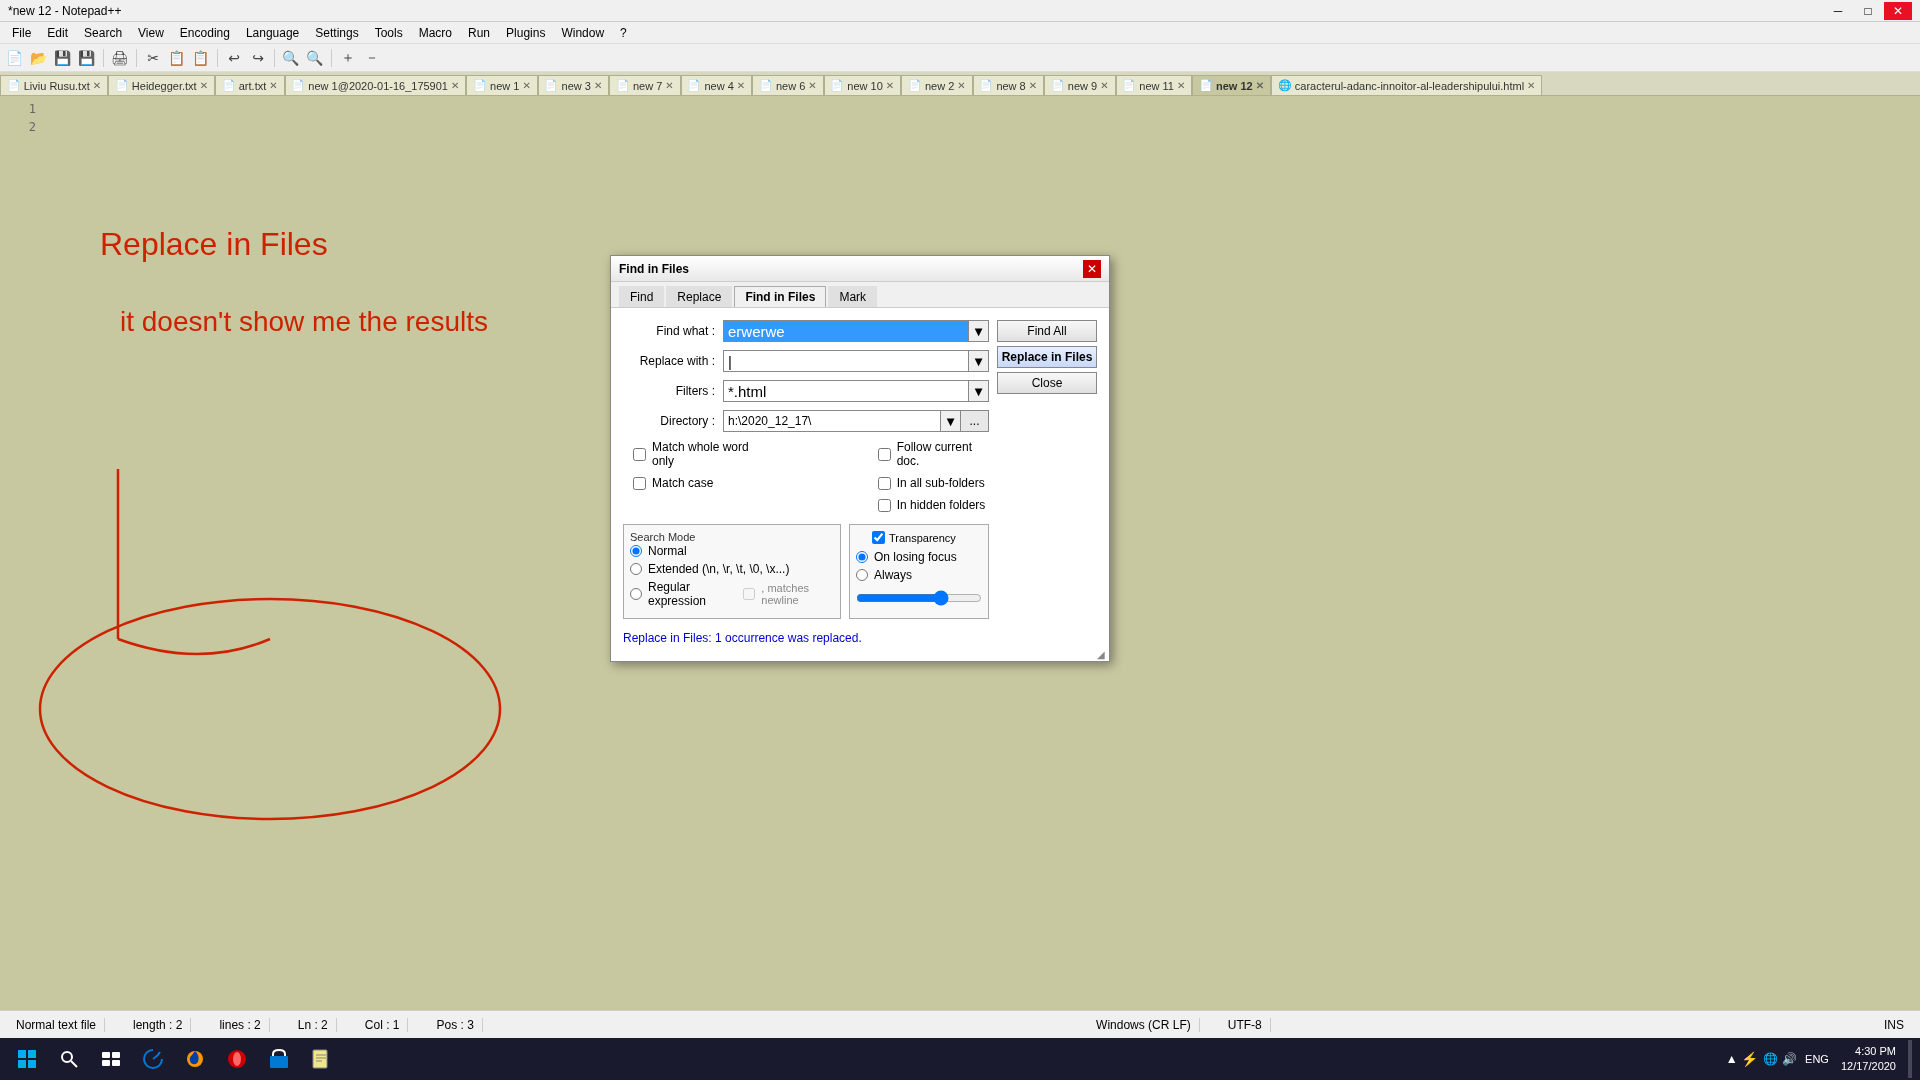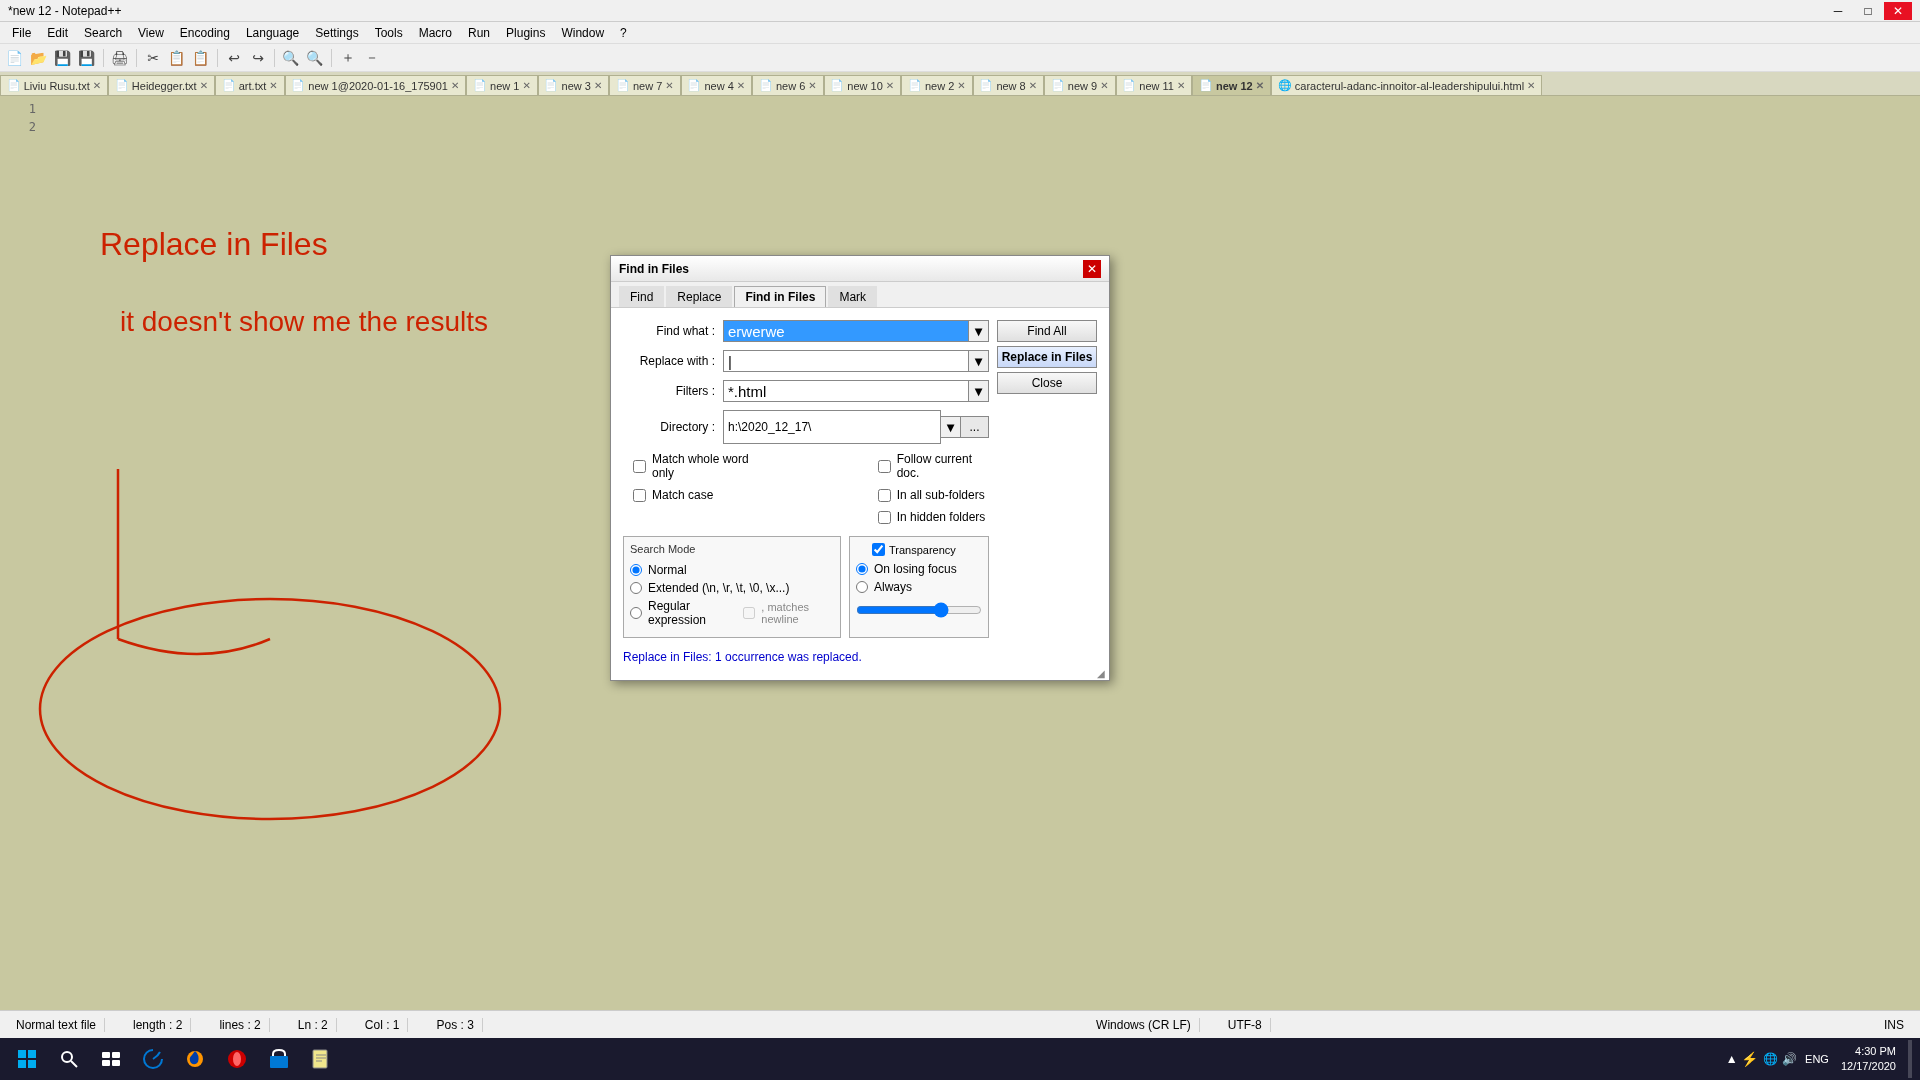--- a/index.html
+++ b/index.html
@@ -143,37 +143,37 @@
       flex: 1; height: 22px; border: 1px solid #888; padding: 0 4px;
       font-size: 15px; background: white;
     }
     .form-input.highlighted { background: #3399ff; color: white; }
     .form-select-btn {
       width: 20px; height: 22px; border: 1px solid #888; border-left: none;
       background: #f0f0f0; cursor: pointer; display: flex; align-items: center; justify-content: center;
     }
     .dir-row { display: flex; align-items: center; margin-bottom: 8px; }
     .dir-label { width: 100px; text-align: right; padding-right: 8px; font-size: 12px; }
-    .dir-input { flex: 1; height: 22px; border: 1px solid #888; padding: 16px 4px; font-size: 12px; background: white; }
+    .dir-input { flex: 1; height: 22px; border: 1px solid #888; padding: 4px 4px; font-size: 12px; background: white; }
     .dir-btn {
       width: 28px; height: 22px; border: 1px solid #888; border-left: none;
       background: #e8e8e8; cursor: pointer; display: flex; align-items: center; justify-content: center;
       font-size: 12px;
     }
     .checkbox-row { display: flex; align-items: center; gap: 6px; margin-bottom: 4px; margin-left: 10px; }
     .checkbox-row input[type=checkbox] { width: 13px; height: 13px; }
     .checkbox-row label { font-size: 12px; cursor: pointer; }
 
     .bottom-section {
       display: flex; gap: 8px; margin-top: 8px;
     }
     .search-mode-box {
       flex: 1; border: 1px solid #aaa; padding: 6px; background: #f8f8f8;
     }
-    .search-mode-title { font-size: 11px; margin-bottom: 8px; color: #333; }
+    .search-mode-title { font-size: 11px; margin-bottom: 1px; color: #333; }
     .radio-row { display: flex; align-items: center; gap: 6px; margin-bottom: 4px; }
     .radio-row input[type=radio] { width: 12px; height: 12px; }
     .radio-row label { font-size: 12px; }
 
     .transparency-box {
       width: 140px; border: 1px solid #aaa; padding: 6px; background: #f8f8f8;
     }
     .transparency-title { font-size: 11px; margin-bottom: 6px; display: flex; align-items: center; gap: 4px; margin-left: 16px; }
     .transparency-title input[type=checkbox] { width: 13px; height: 13px; }
     .slider-container { margin-top: 8px; }

